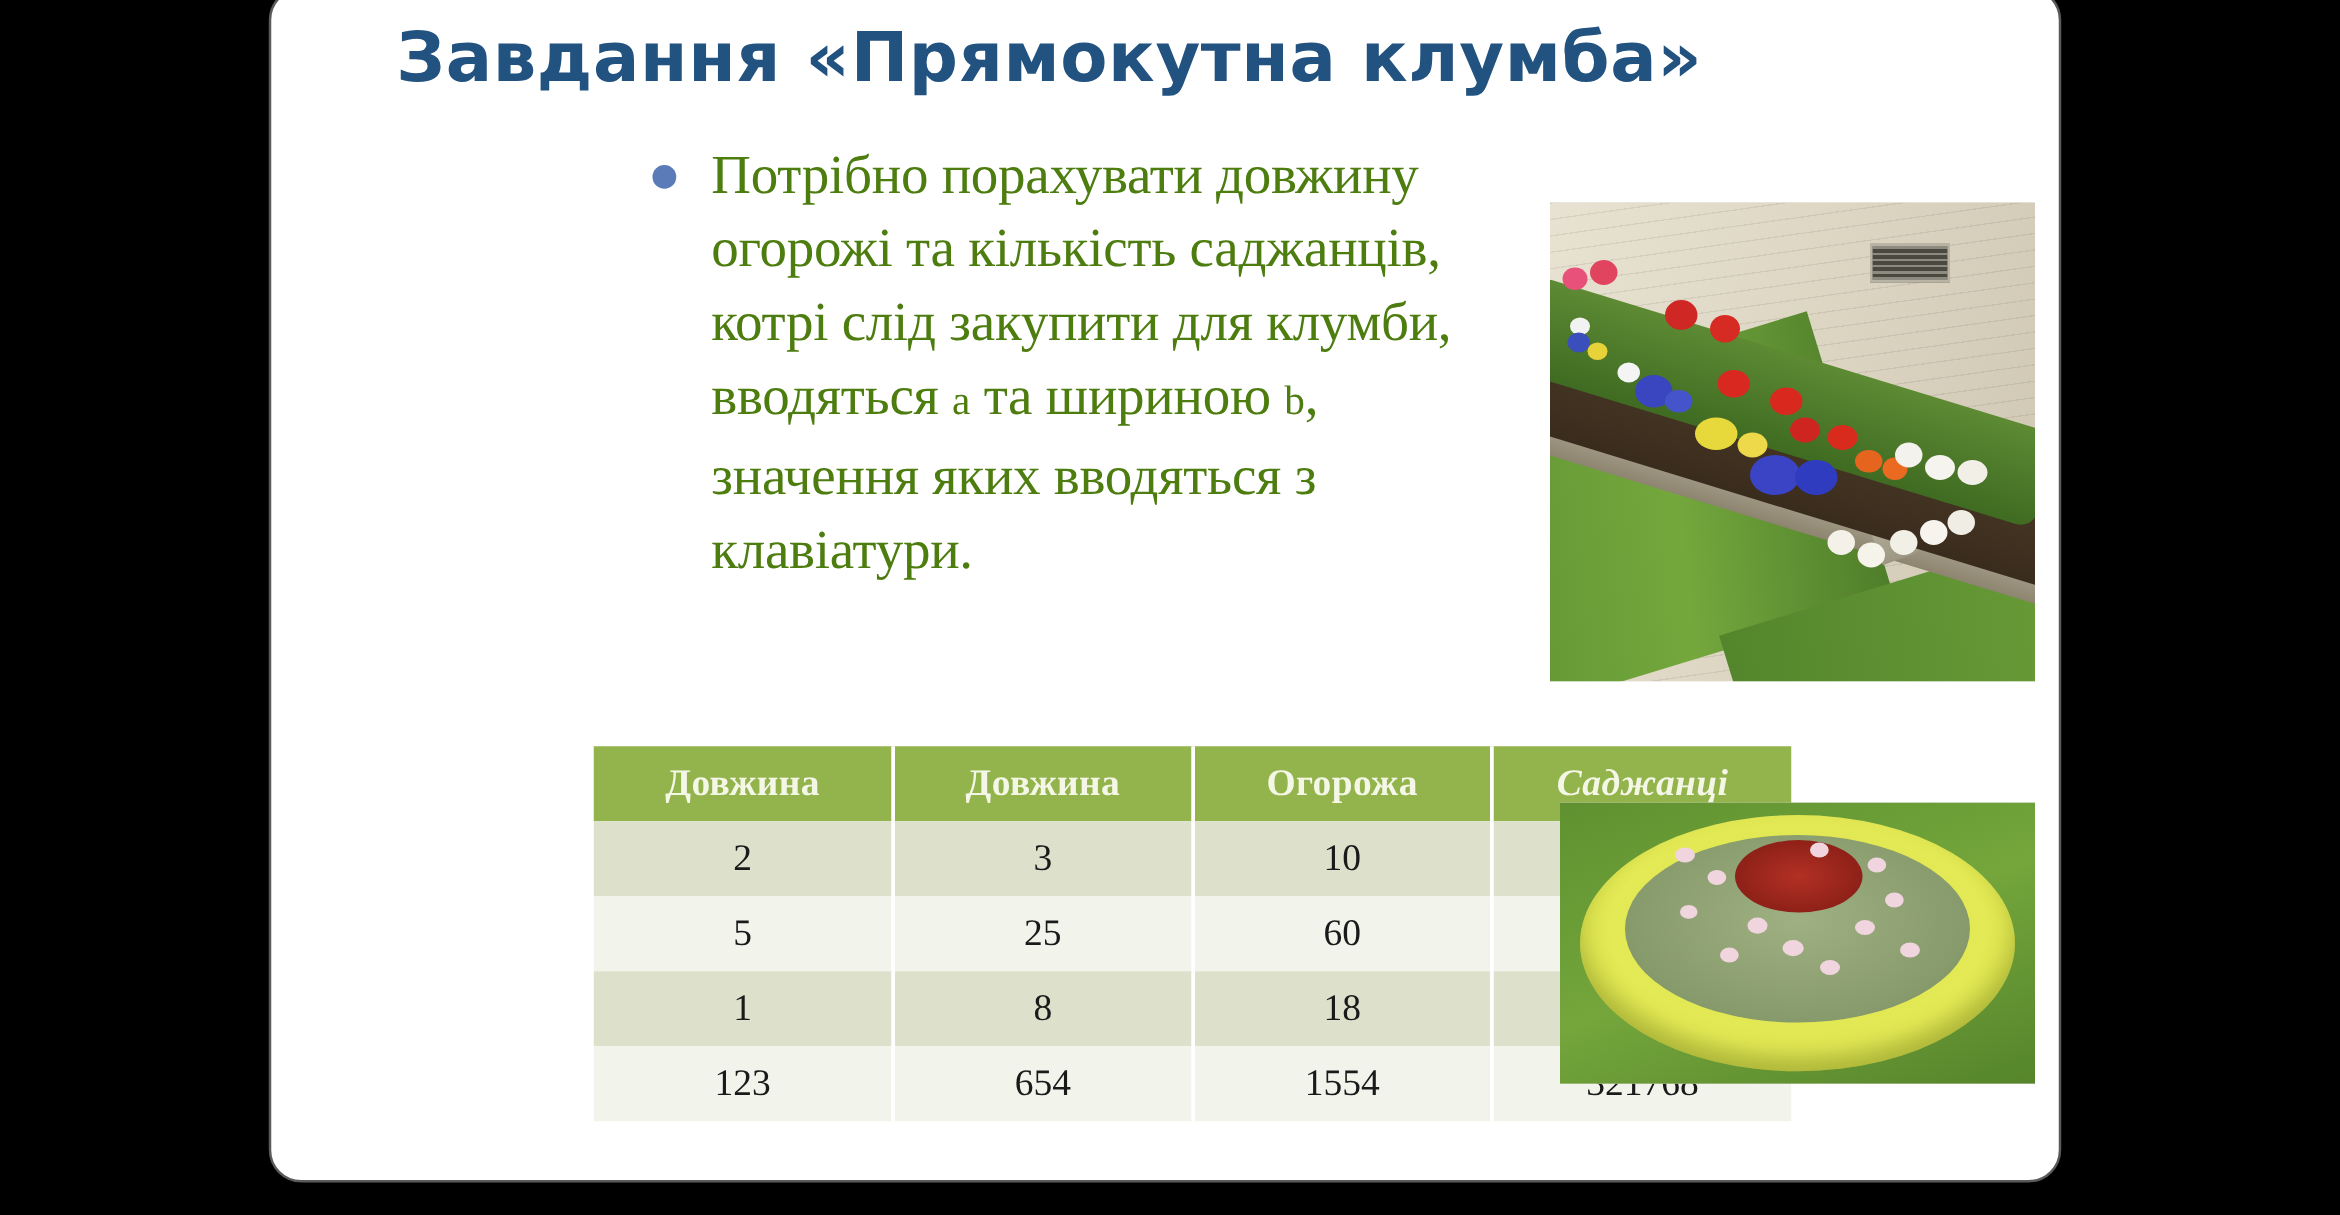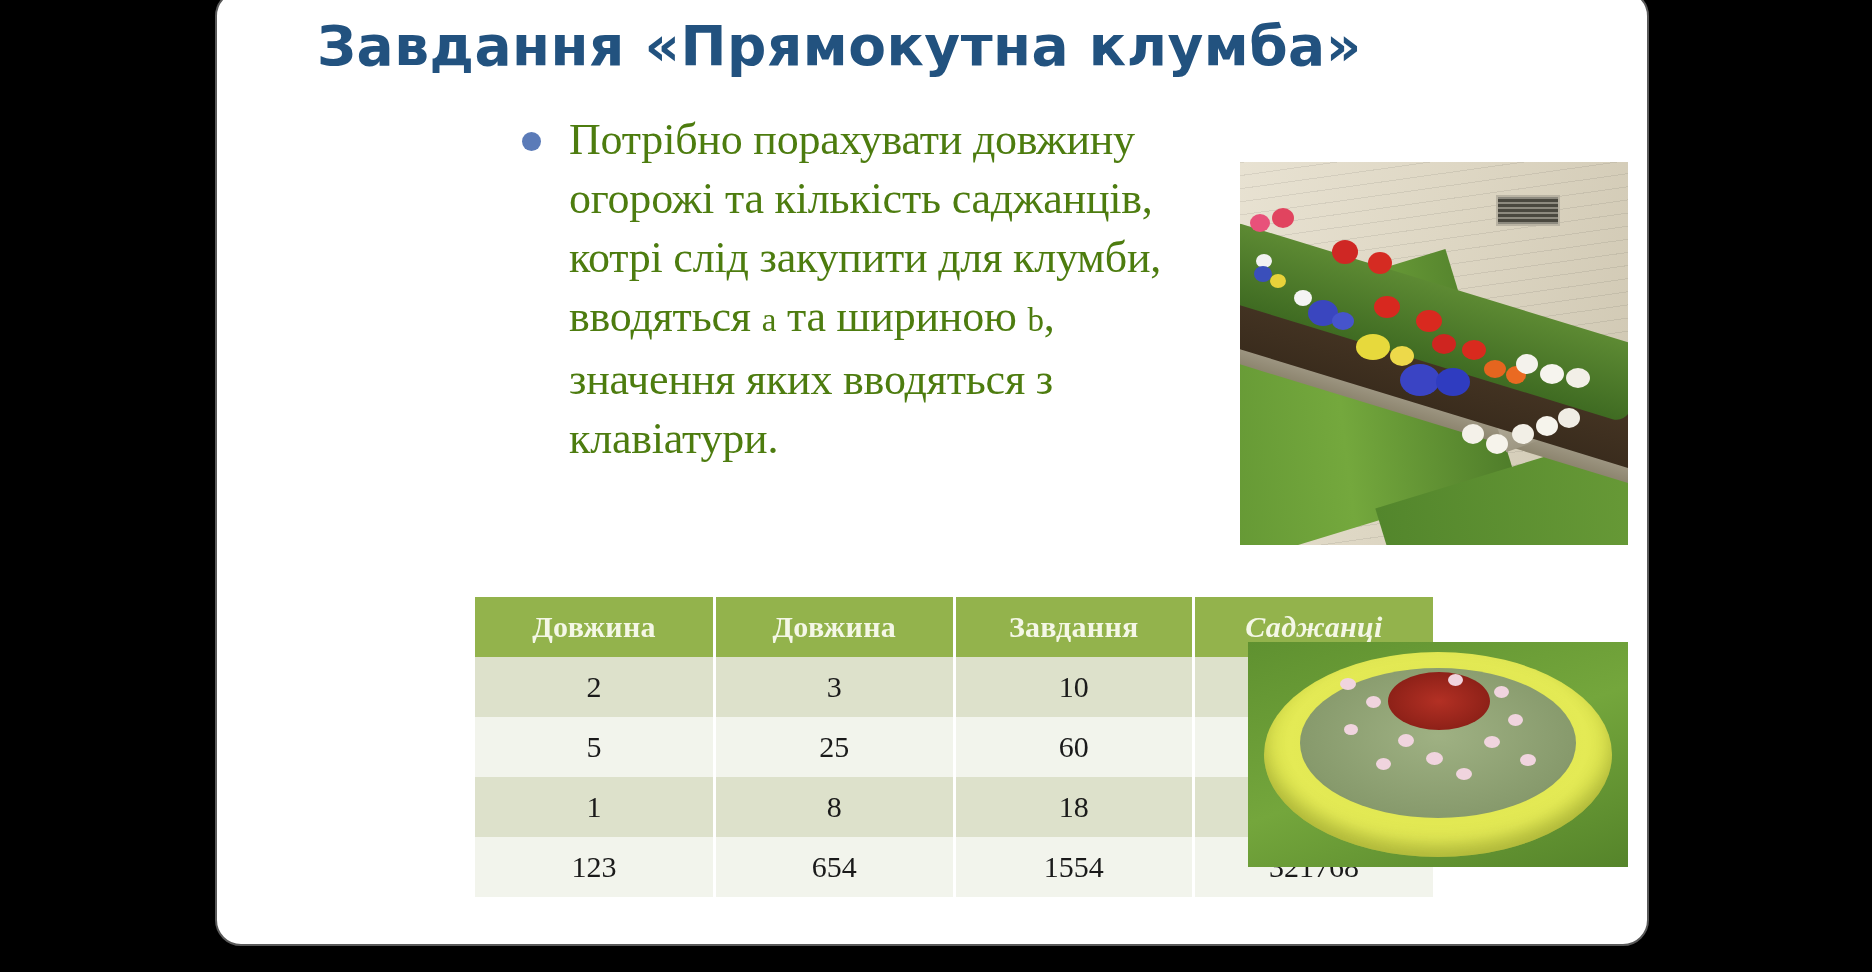--- a/index.html
+++ b/index.html
@@ -274,21 +274,21 @@
         </div>
 
 
       </div>
 
       <table class="result-table">
         <thead>
           <tr>
             <th>Довжина</th>
             <th>Довжина</th>
-            <th>Завдання</th>
+            <th>Огорожа</th>
             <th>Саджанці</th>
           </tr>
         </thead>
         <tbody>
           <tr>
             <td>2</td>
             <td>3</td>
             <td>10</td>
             <td>24</td>
           </tr>

